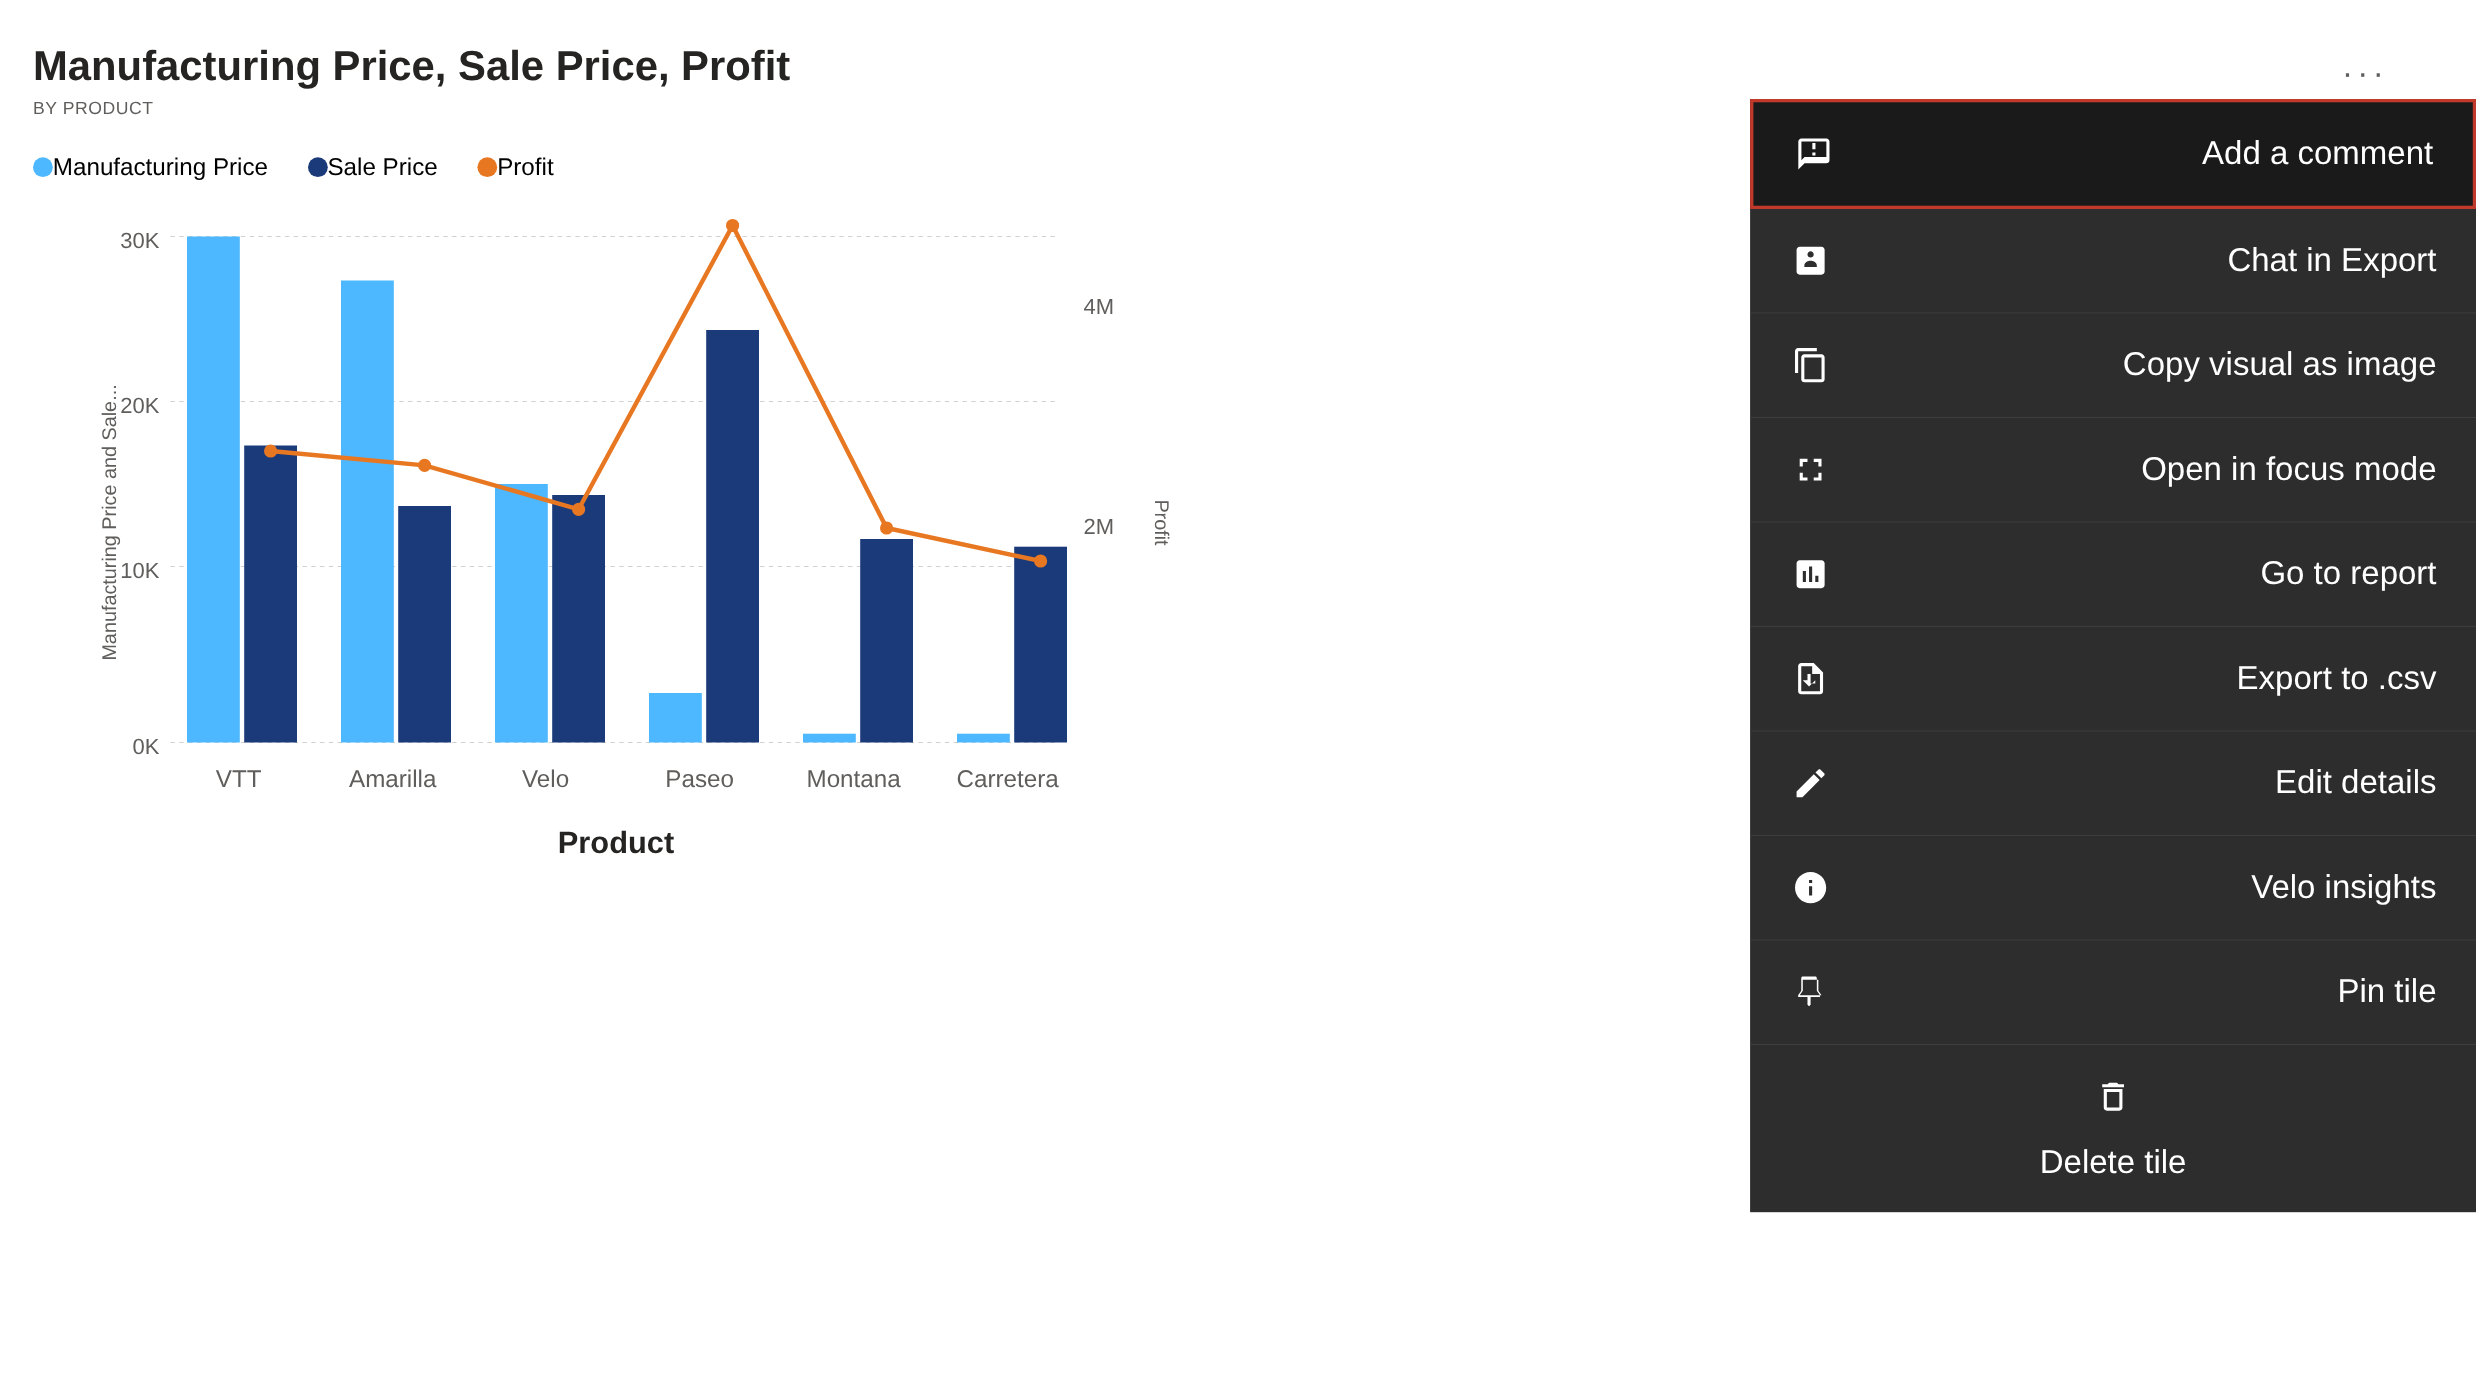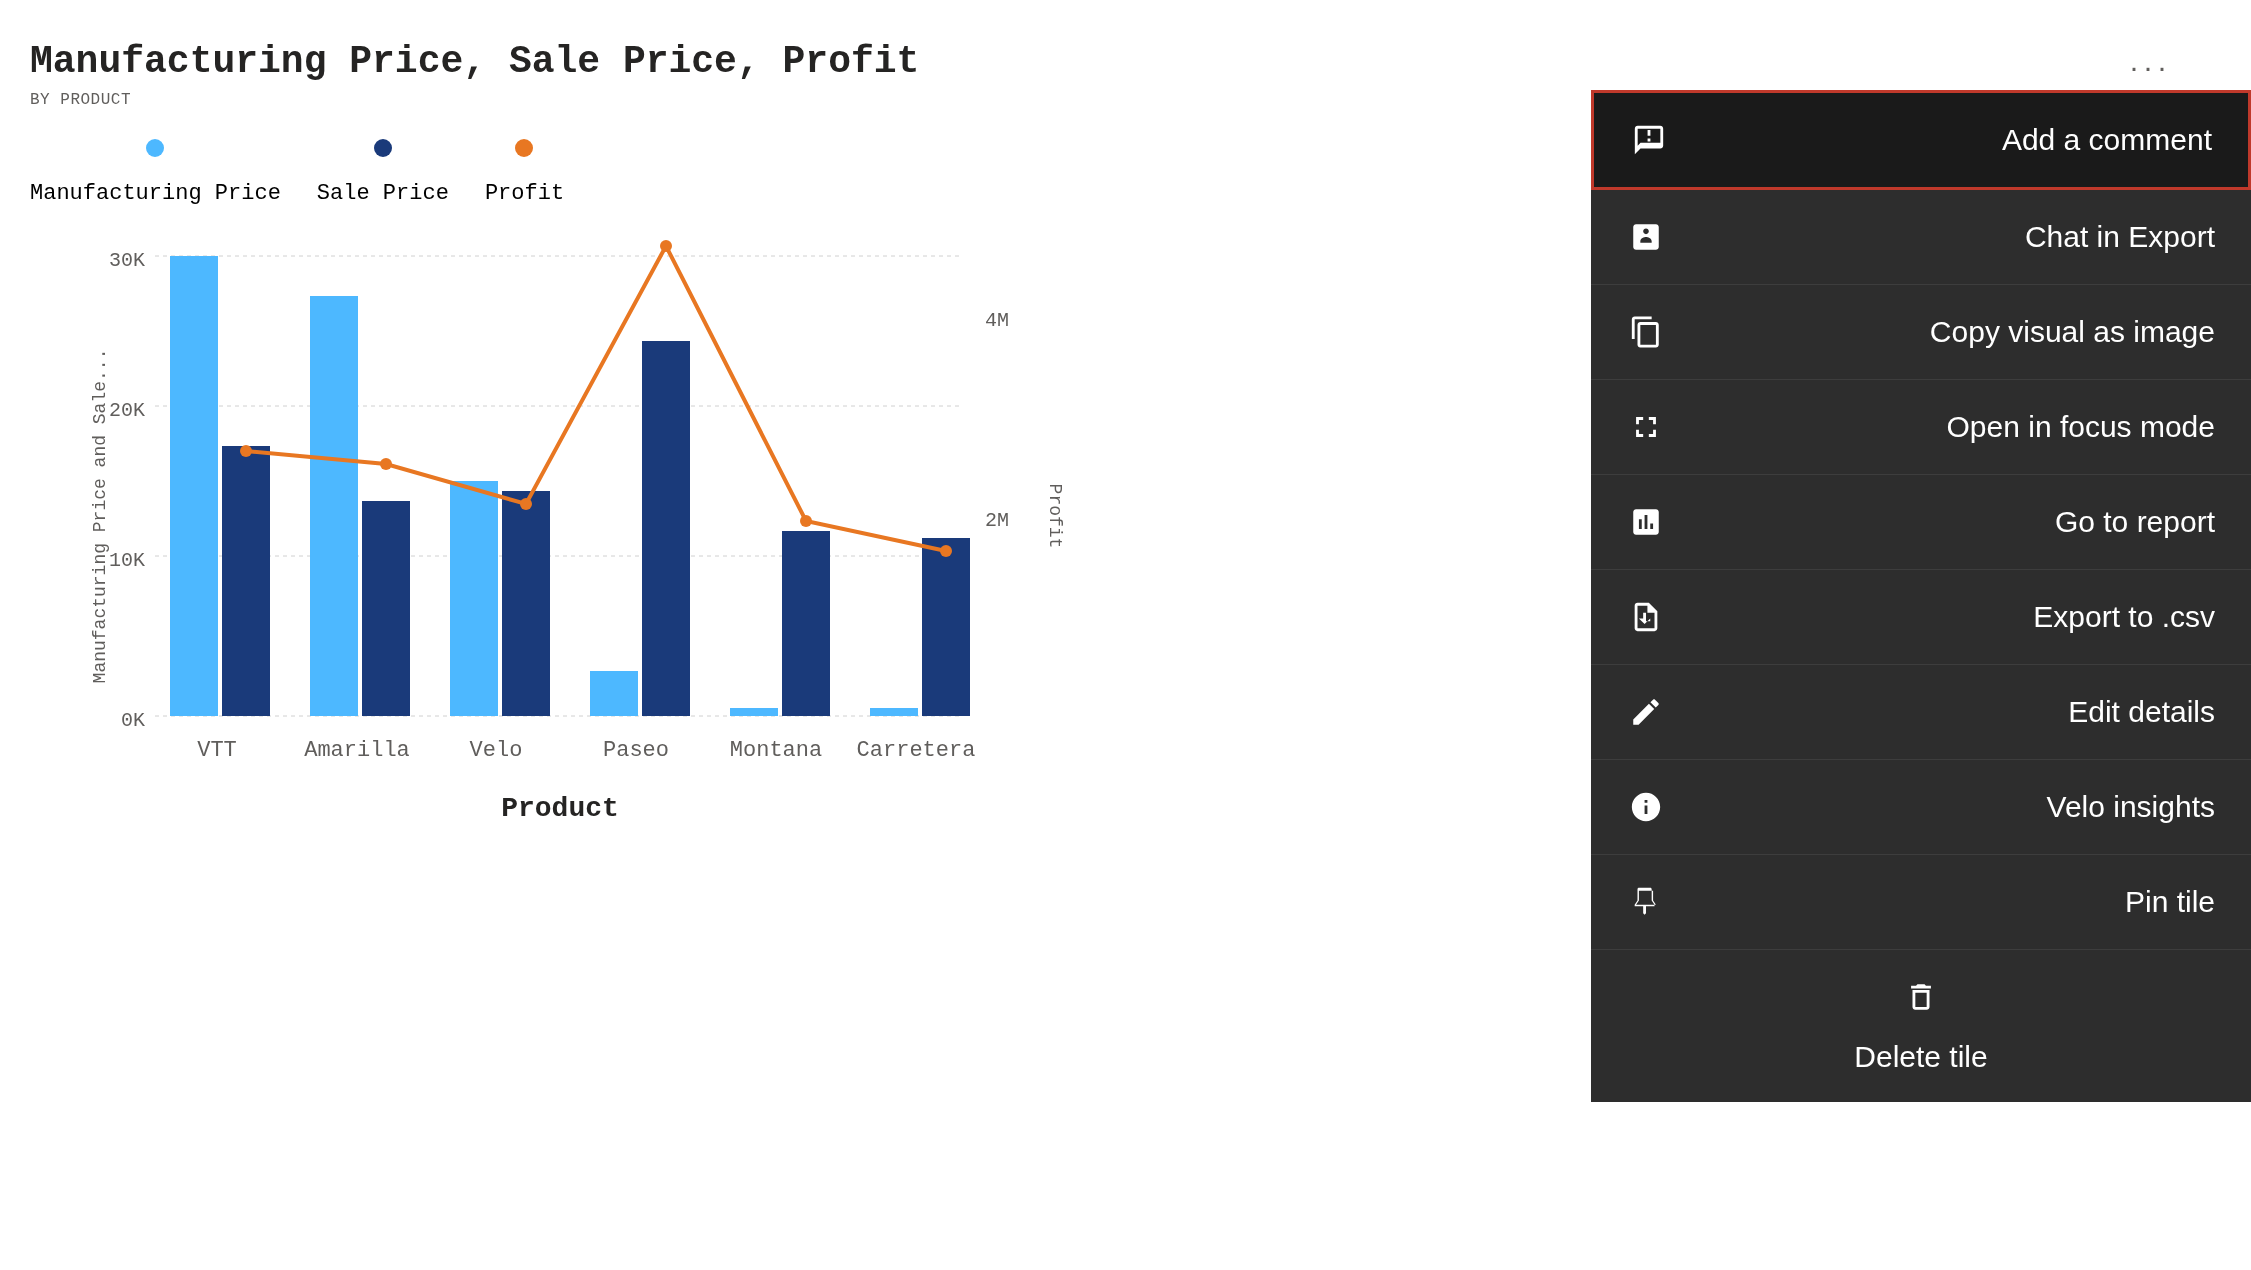--- a/index.html
+++ b/index.html
@@ -14,21 +14,20 @@
 
     
     .chart-container {
       position: absolute;
       top: 0;
       left: 0;
       width: 1060px;
       height: 894px;
       background: #ffffff;
       padding: 40px 30px 30px 30px;
-      font-family: Liberation Mono, monospace;
     }
 
     .chart-title {
       font-size: 38px;
       font-weight: 600;
       color: #252423;
       margin-bottom: 8px;
     }
 
     .chart-subtitle {
@@ -43,22 +42,21 @@
       display: flex;
       align-items: center;
       gap: 36px;
       margin-bottom: 30px;
       font-size: 22px;
     }
 
     .legend-item {
       display: flex;
       align-items: center;
-      gap: 24px;
-      flex-direction: column;
+      gap: 0;
     }
 
     .legend-dot {
       width: 18px;
       height: 18px;
       border-radius: 50%;
     }
 
     
     .context-menu {

